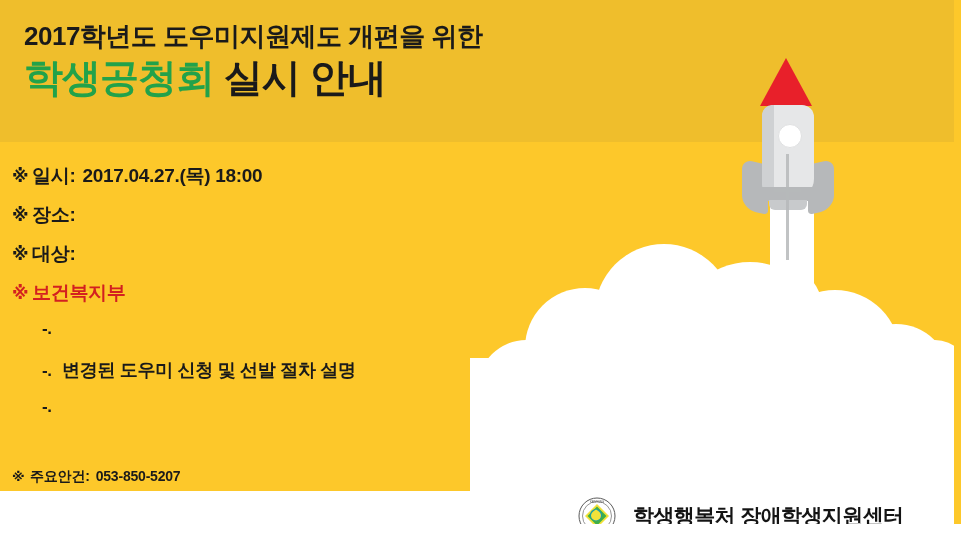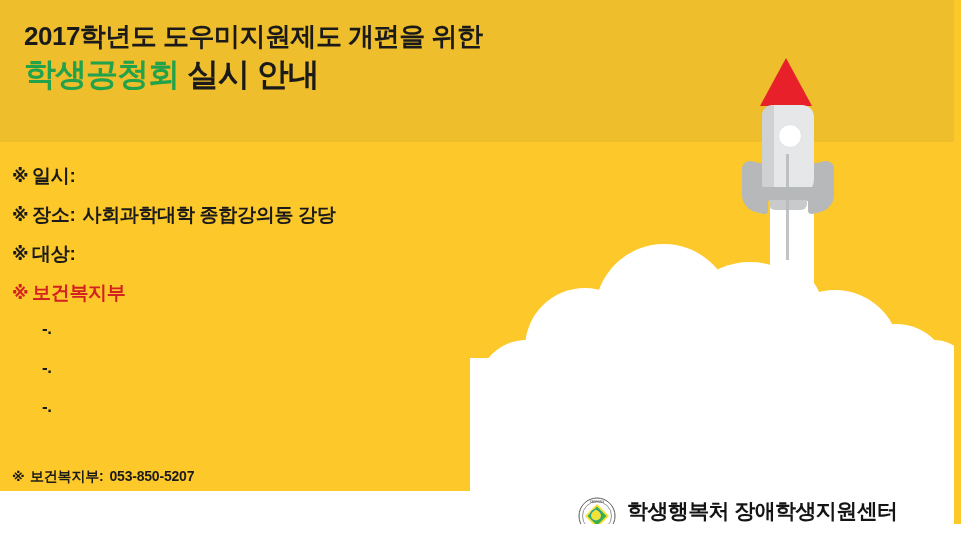--- a/index.html
+++ b/index.html
@@ -200,21 +200,21 @@
   .headline-line1 {
     font-size: 26px;
     font-weight: bold;
     color: #1a1a1a;
     letter-spacing: -0.5px;
     line-height: 1.1;
     white-space: nowrap;
   }
   .headline-line2 {
     margin-top: 7px;
-    font-size: 32px;
+    font-size: 39px;
     font-weight: bold;
     line-height: 1.05;
     letter-spacing: -1px;
     white-space: nowrap;
   }
   .headline-em { color: #22a24a; }
   .headline-rest { color: #1a1a1a; }
 
   
   .body-block {
@@ -274,21 +274,22 @@
     flex: 0 0 18px;
     font-size: 13px;
   }
 
   
   .footer-logo {
     position: absolute;
     left: 578px;
     top: 497px;
     display: flex;
-    gap: 11px;
+    align-items: center;
+    gap: 17px;
   }
   .emblem {
     position: relative;
     width: 38px;
     height: 38px;
     flex: 0 0 38px;
   }
   .footer-text {
     font-size: 21px;
     font-weight: bold;
@@ -339,56 +340,57 @@
       <span class="headline-em">학생공청회</span><span class="headline-rest"> 실시 안내</span>
     </div>
   </div>
 
   <div class="body-block">
 
     <div class="info-row">
       <span class="mark">※</span>
       <span>일시:</span>
       <span style="width:7px"></span>
+      <span>2017.04.27.(목) 18:00</span>
     </div>
 
     <div class="info-row">
       <span class="mark">※</span>
       <span>장소:</span>
       <span style="width:7px"></span>
-      <span>사회과학대학  종합강의동  강당</span>
     </div>
 
     <div class="info-row">
       <span class="mark">※</span>
       <span>대상:</span>
       <span style="width:7px"></span>
     </div>
 
     <div class="info-row agenda">
       <span class="mark">※</span>
       <span>보건복지부</span>
     </div>
 
     <div class="sub-row">
       <span class="dash">-.</span>
     </div>
 
     <div class="sub-row">
       <span class="dash">-.</span>
+      <span>변경된  도우미  신청  및  선발  절차  설명</span>
     </div>
 
     <div class="sub-row">
       <span class="dash">-.</span>
     </div>
   </div>
 
   <div class="contact">
     <span class="mark">※</span>
-    <span>보건복지부:</span>
+    <span>주요안건:</span>
     <span style="width:6px"></span>
     <span>053-850-5207</span>
   </div>
 
   <div class="footer-logo">
     <span class="emblem">
       <svg width="38" height="38" viewBox="0 0 38 38" aria-hidden="true">
         <circle cx="19" cy="19" r="18" fill="#ffffff" stroke="#5b5b5b" stroke-width="1"></circle>
         <circle cx="19" cy="19" r="14.5" fill="#ffffff" stroke="#7a7a7a" stroke-width="0.8"></circle>
         <path d="M19 7 L31 19 L19 31 L7 19 Z" fill="#f2e23a"></path>

